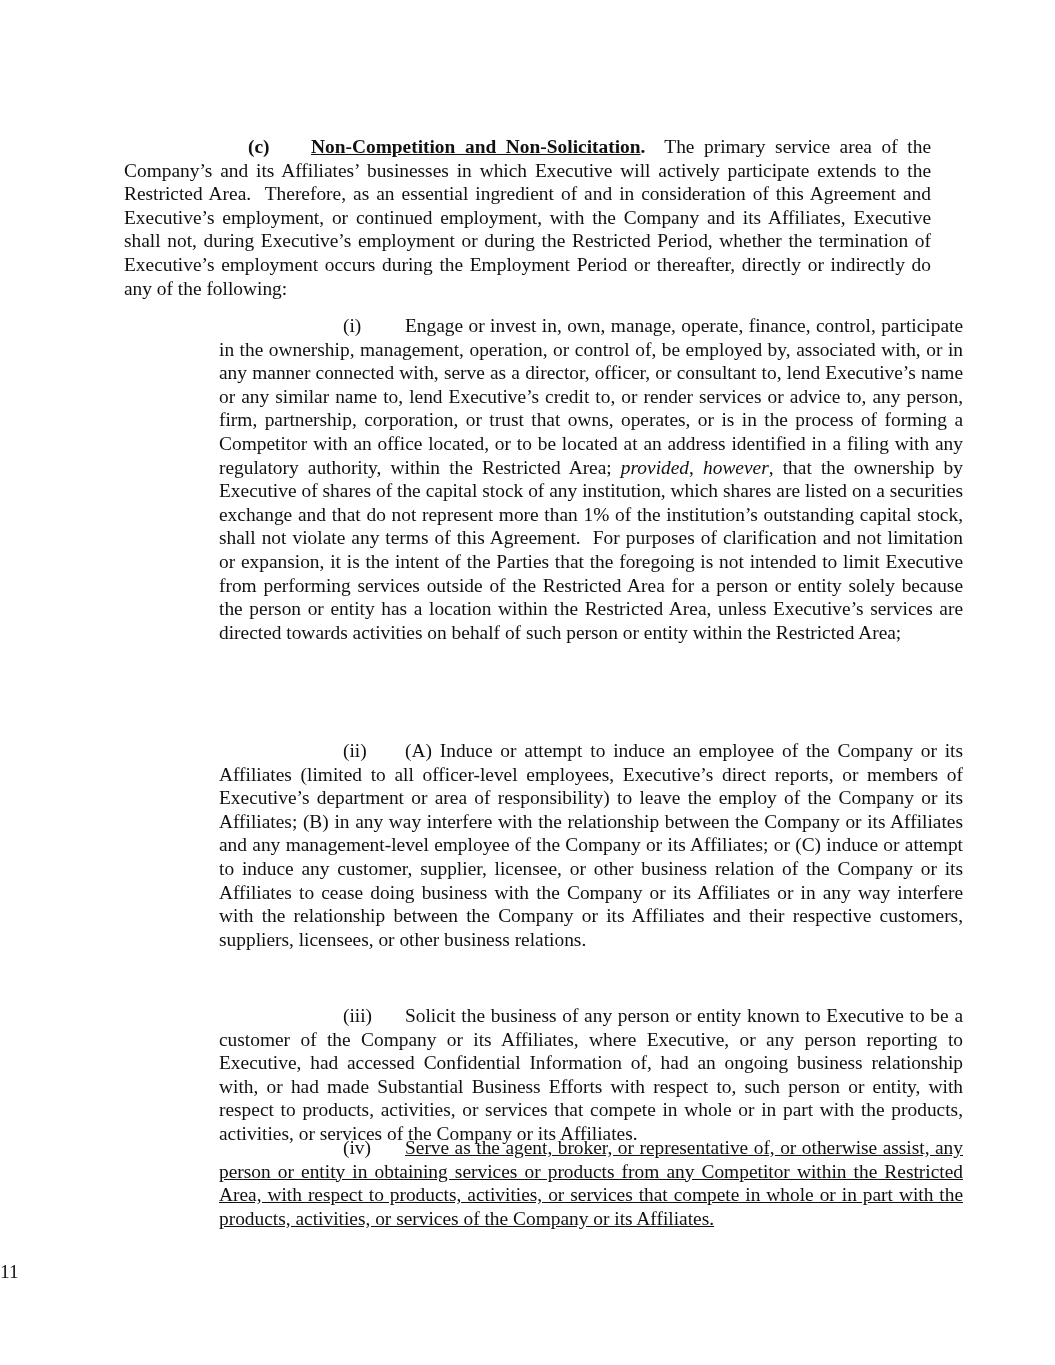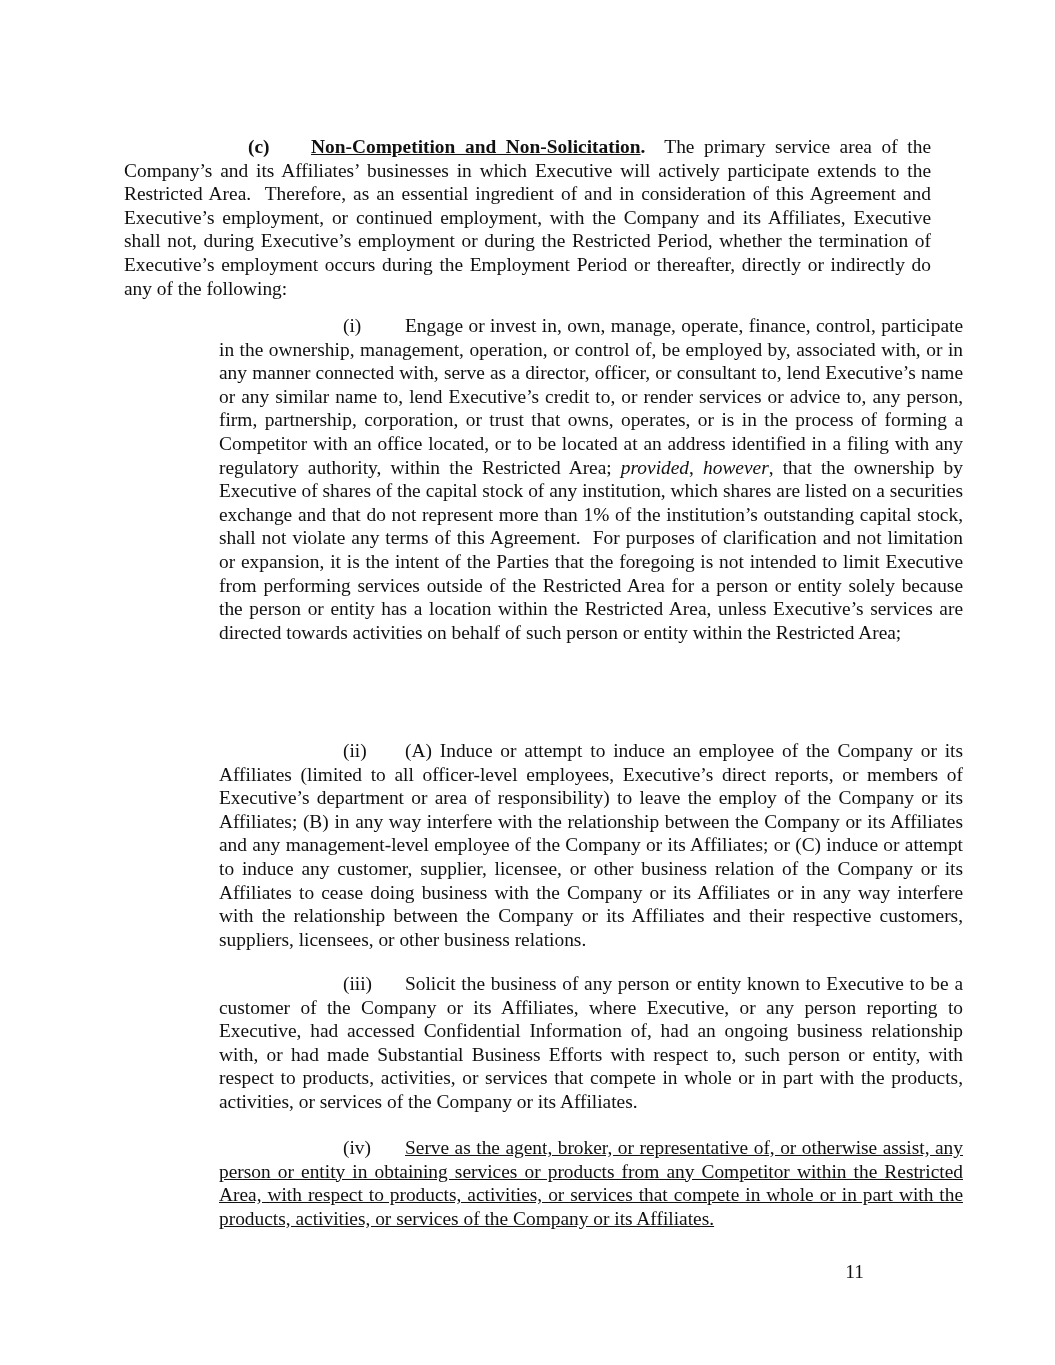--- a/index.html
+++ b/index.html
@@ -35,21 +35,21 @@
       text-indent: 124px;
     }
     .sub {
       left: 187px;
       width: 744px;
       text-indent: 124px;
       margin-left: 32px;
     }
     .sub-i { top: 314px; }
     .sub-ii { top: 739px; }
-    .sub-iii { top: 972px; }
+    .sub-iii { top: 1004px; }
     .sub-iv { top: 1136px; text-decoration: underline; }
     .label {
       display: inline-block;
       text-indent: 0;
     }
     .label-c {
       font-weight: bold;
       width: 63px;
     }
     .label-sub {
@@ -61,21 +61,21 @@
     }
     .heading-period {
       font-weight: bold;
     }
     em { font-style: italic; }
     .page-number {
       position: absolute;
       left: 0;
       width: 864px;
       top: 1260px;
-      text-align: right;
+      text-align: left;
     }
   </style>
 </head>
 <body>
 
 <div class="page">
 
   <p class="para para-c"><span class="label label-c">(c)</span><span class="heading">Non-Competition and Non-Solicitation</span><span class="heading-period">.</span><span style="white-space: pre-wrap;">  The primary service area of the Company’s and its Affiliates’ businesses in which Executive will actively participate extends to the Restricted Area.  Therefore, as an essential ingredient of and in consideration of this Agreement and Executive’s employment, or continued employment, with the Company and its Affiliates, Executive shall not, during Executive’s employment or during the Restricted Period, whether the termination of Executive’s employment occurs during the Employment Period or thereafter, directly or indirectly do any of the following:</span></p>
 
   <p class="para sub sub-i"><span class="label label-sub">(i)</span><span>Engage or invest in, own, manage, operate, finance, control, participate in the ownership, management, operation, or control of, be employed by, associated with, or in any manner connected with, serve as a director, officer, or consultant to, lend Executive’s name or any similar name to, lend Executive’s credit to, or render services or advice to, any person, firm, partnership, corporation, or trust that owns, operates, or is in the process of forming a Competitor with an office located, or to be located at an address identified in a filing with any regulatory authority, within the Restricted Area; </span><em>provided</em><span>, </span><em>however</em><span style="white-space: pre-wrap;">, that the ownership by Executive of shares of the capital stock of any institution, which shares are listed on a securities exchange and that do not represent more than 1% of the institution’s outstanding capital stock, shall not violate any terms of this Agreement.  For purposes of clarification and not limitation or expansion, it is the intent of the Parties that the foregoing is not intended to limit Executive from performing services outside of the Restricted Area for a person or entity solely because the person or entity has a location within the Restricted Area, unless Executive’s services are directed towards activities on behalf of such person or entity within the Restricted Area;</span></p>

